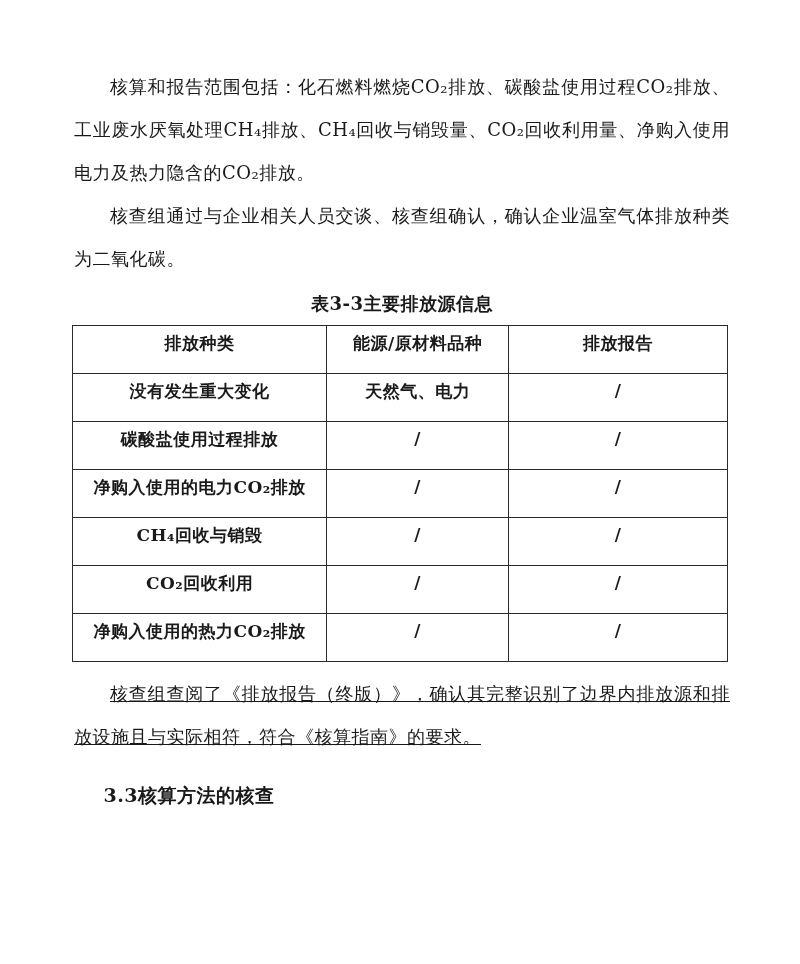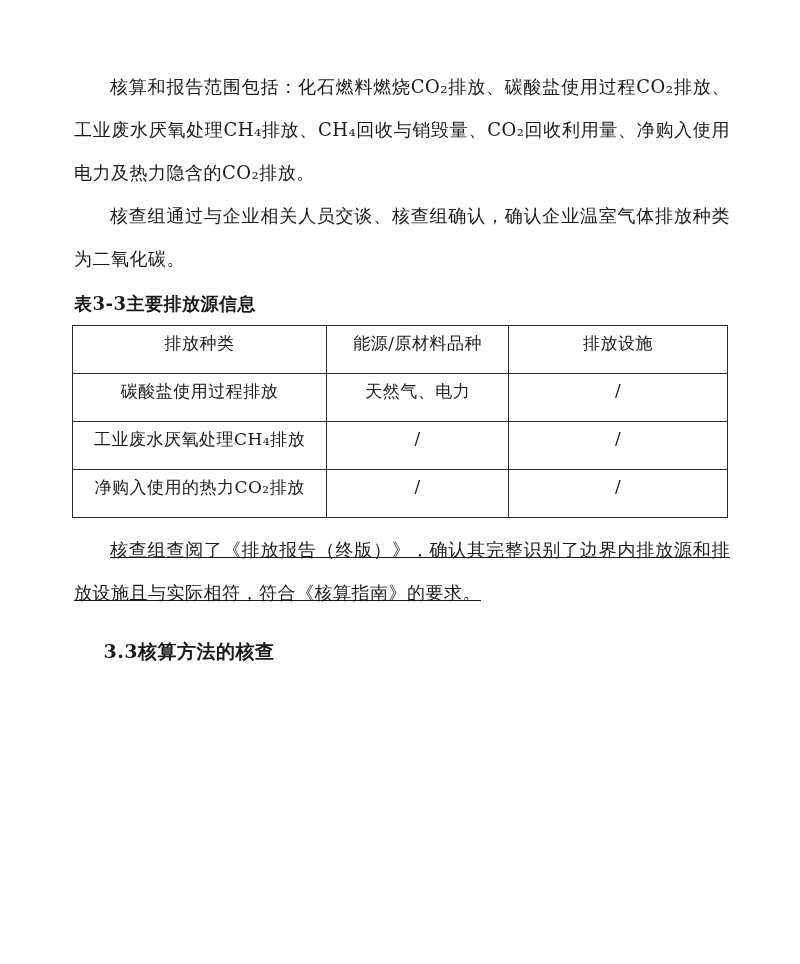--- a/index.html
+++ b/index.html
@@ -37,40 +37,41 @@
     line-height: 30px;
     text-indent: 1.55em;
     letter-spacing: 0.5px;
   }
   h2.sec-heading.last {
     padding-top: 22px;
   }
   .table-caption {
     margin: 0;
     padding: 12px 0 9px 0;
+    text-align: center;
     font-weight: bold;
     font-size: 18px;
     letter-spacing: 0.5px;
   }
   table.emission-table {
     width: 100%;
     border-collapse: collapse;
     table-layout: fixed;
     font-size: 17px;
     margin-left: -2px;
   }
   table.emission-table col.c1 { width: 38.8%; }
   table.emission-table col.c2 { width: 27.8%; }
   table.emission-table col.c3 { width: 33.4%; }
   table.emission-table th,
   table.emission-table td {
     border: 1px solid #2b2b2b;
     text-align: center;
     vertical-align: top;
-    font-weight: normal;
+    font-weight: bold;
     padding: 6px 4px 18px 4px;
     letter-spacing: 0.5px;
     overflow: hidden;
     white-space: nowrap;
   }
   table.emission-table thead tr        { height: 38px; }
   table.emission-table tbody tr:nth-child(1) { height: 32px; }
   table.emission-table tbody tr:nth-child(2) { height: 31px; }
   table.emission-table tbody tr:nth-child(3) { height: 43px; }
   table.emission-table tbody tr:nth-child(4) { height: 43px; }
@@ -99,31 +100,46 @@
   <table class="emission-table">
     <colgroup>
       <col class="c1">
         <col class="c2">
         <col class="c3">
     </colgroup>
     <thead>
       <tr>
         <th>排放种类</th>
         <th>能源/原材料品种</th>
-        <th>排放设施</th>
+        <th>排放报告</th>
       </tr>
     </thead>
     <tbody>
       <tr>
-        <td>碳酸盐使用过程排放</td>
+        <td>没有发生重大变化</td>
         <td>天然气、电力</td>
         <td>/</td>
       </tr>
       <tr>
-        <td>工业废水厌氧处理CH₄排放</td>
+        <td>碳酸盐使用过程排放</td>
+        <td>/</td>
+        <td>/</td>
+      </tr>
+      <tr>
+        <td>净购入使用的电力CO₂排放</td>
+        <td>/</td>
+        <td>/</td>
+      </tr>
+      <tr>
+        <td>CH₄回收与销毁</td>
+        <td>/</td>
+        <td>/</td>
+      </tr>
+      <tr>
+        <td>CO₂回收利用</td>
         <td>/</td>
         <td>/</td>
       </tr>
       <tr>
         <td>净购入使用的热力CO₂排放</td>
         <td>/</td>
         <td>/</td>
       </tr>
     </tbody>
   </table>

